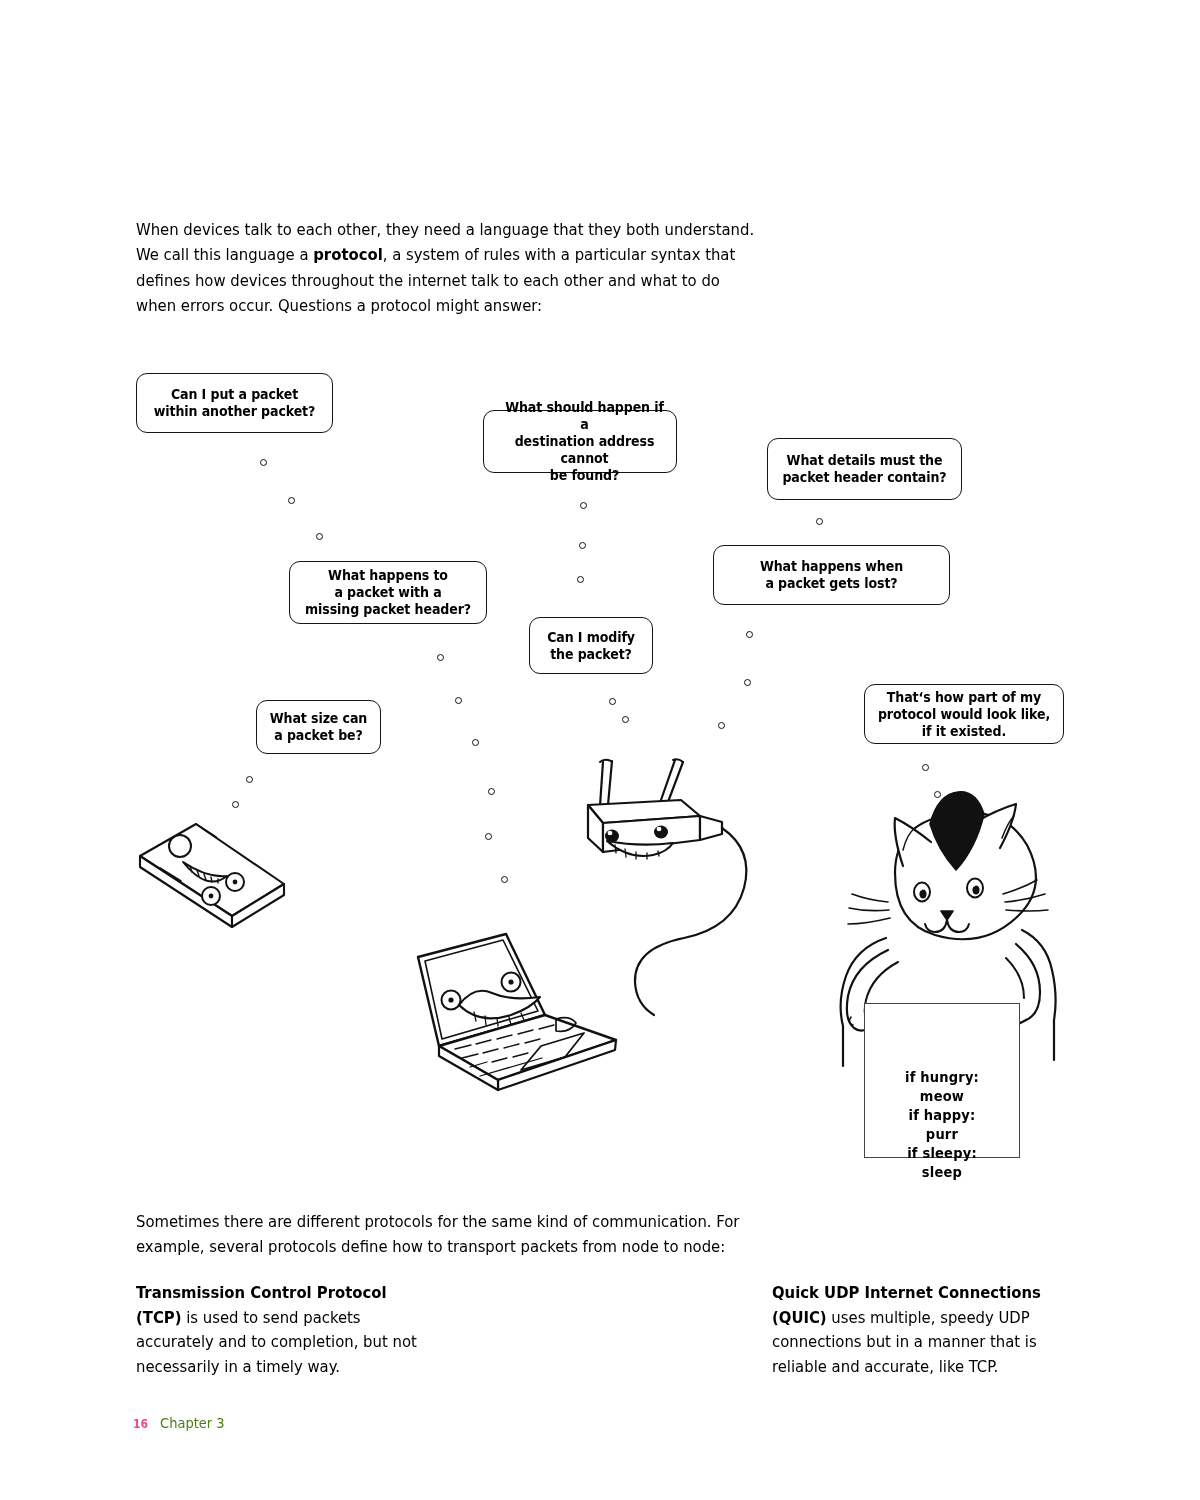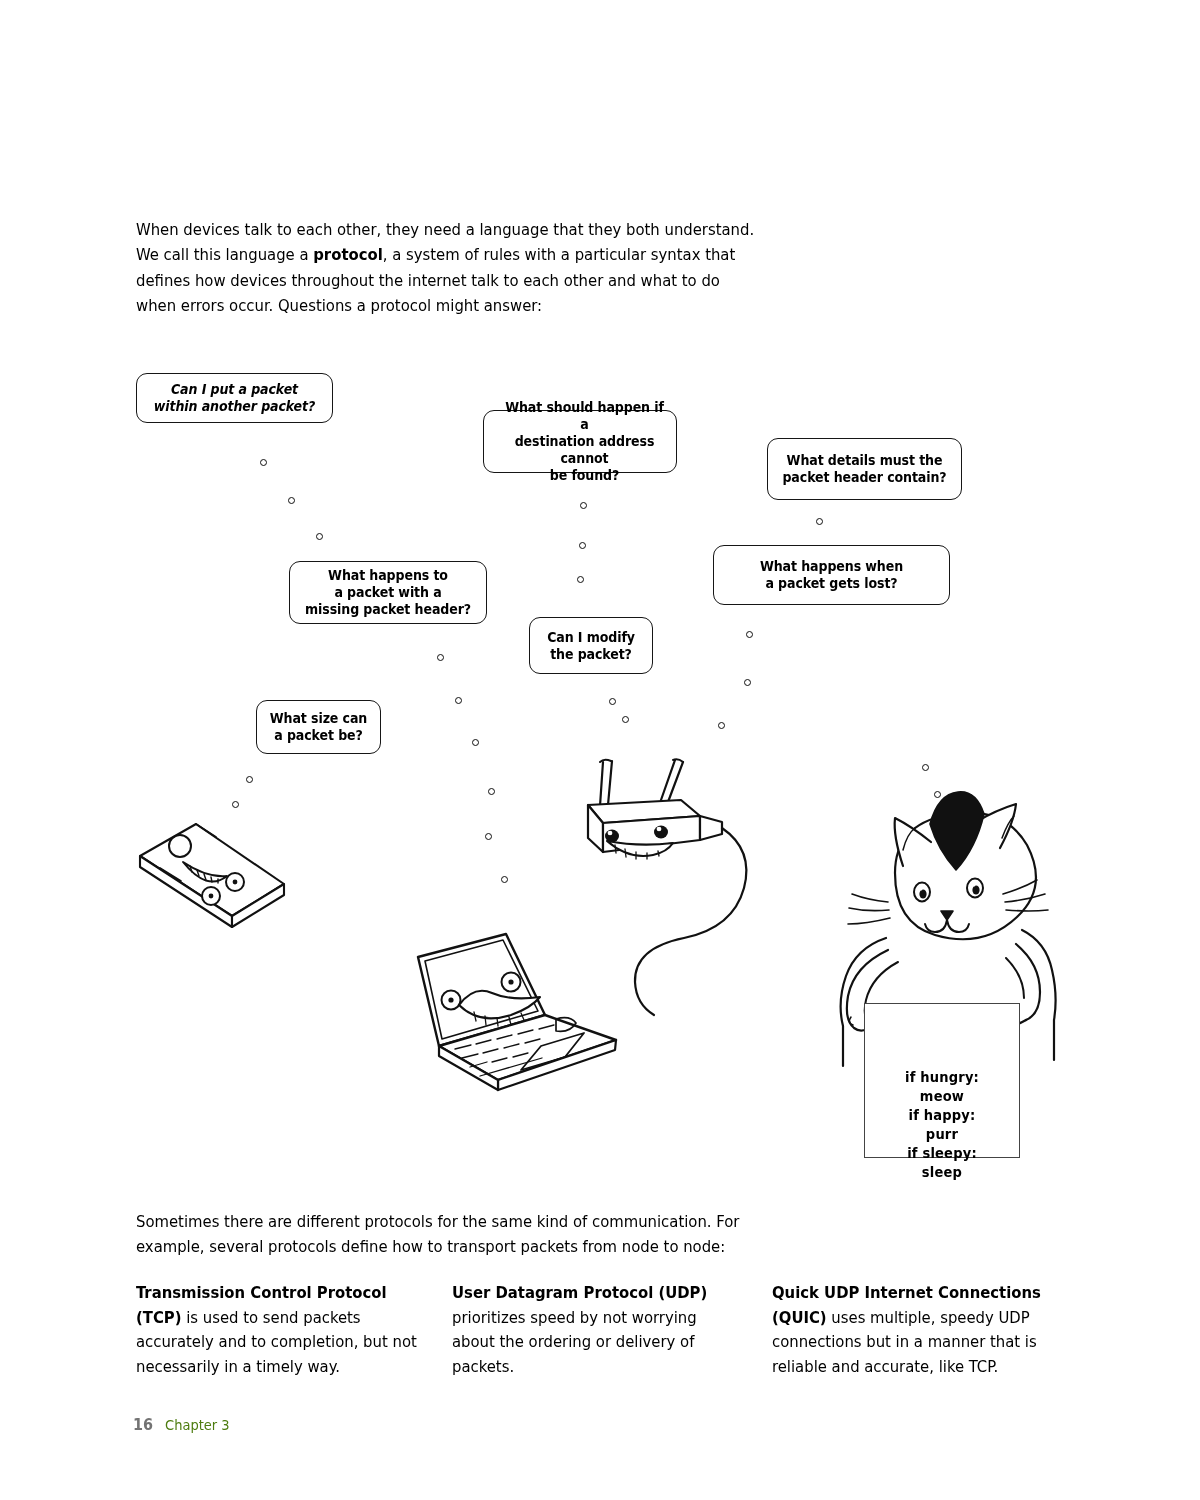--- a/index.html
+++ b/index.html
@@ -64,21 +64,21 @@
 
   #footer {
     position: absolute;
     left: 133px;
     top: 1415px;
     font-size: 15px;
     display: flex;
     align-items: baseline;
     gap: 12px;
   }
-  #footer .pg { font-weight: 700; color: #737373; font-size: 16px; }
+  #footer .pg { font-weight: 700; color: #ec4899; font-size: 12px; }
   #footer .ch { color: #4d7c0f; font-size: 14.5px; }
 
   
   #illustration {
     position: absolute;
     left: 0;
     top: 0;
     width: 1200px;
     height: 1500px;
     pointer-events: none;
@@ -96,21 +96,21 @@
     line-height: 17px;
     text-align: center;
     display: flex;
     align-items: center;
     justify-content: center;
     padding: 6px 12px;
     white-space: pre-line;
     letter-spacing: -0.1px;
   }
 
-  .bub-0 { left: 136px; top: 373px;  width: 197px; height: 50px; font-style: italic; }
+  .bub-0 { left: 136px; top: 373px;  width: 197px; height: 60px; }
   .bub-1 { left: 483px; top: 410px;  width: 194px; height: 63px; padding-left: 21px; }
   .bub-2 { left: 767px; top: 438px;  width: 195px; height: 62px; }
   .bub-3 { left: 289px; top: 561px;  width: 198px; height: 63px; }
   .bub-4 { left: 695px; top: 545px;  width: 237px; height: 60px; margin-left: 18px; }
   .bub-5 { left: 529px; top: 617px;  width: 124px; height: 57px; }
   .bub-6 { left: 256px; top: 700px;  width: 125px; height: 54px; }
   .bub-7 { left: 864px; top: 684px;  width: 200px; height: 60px; }
 
   
   .dot {
@@ -294,20 +294,23 @@
 packet header contain?</div>
   <div class="bubble bub-3">What happens to
 a packet with a
 missing packet header?</div>
   <div class="bubble bub-4">What happens when
 a packet gets lost?</div>
   <div class="bubble bub-5">Can I modify
 the packet?</div>
   <div class="bubble bub-6">What size can
 a packet be?</div>
+  <div class="bubble bub-7">That‘s how part of my
+protocol would look like,
+if it existed.</div>
 
   <div class="dot" style="left:260px; top:459px;"></div>
   <div class="dot" style="left:288px; top:497px;"></div>
   <div class="dot" style="left:316px; top:533px;"></div>
   <div class="dot" style="left:246px; top:776px;"></div>
   <div class="dot" style="left:232px; top:801px;"></div>
 
   <div class="dot" style="left:580px; top:502px;"></div>
   <div class="dot" style="left:579px; top:542px;"></div>
   <div class="dot" style="left:577px; top:576px;"></div>
@@ -327,21 +330,20 @@
   <div class="dot" style="left:746px; top:631px;"></div>
   <div class="dot" style="left:744px; top:679px;"></div>
   <div class="dot" style="left:718px; top:722px;"></div>
 
   <div class="dot" style="left:922px; top:764px;"></div>
   <div class="dot" style="left:934px; top:791px;"></div>
 
   <p id="mid-paragraph">Sometimes there are different protocols for the same kind of communication. For example, several protocols define how to transport packets from node to node:</p>
 
   <div class="protocol-col" id="protocol-col-0"><span class="pname">Transmission Control Protocol (TCP)</span><span> is used to send packets accurately and to completion, but not necessarily in a timely way.</span></div>
-  <div class="protocol-col" id="protocol-col-1"><span class="pname">User Datagram Protocol (UDP)</span><span> prioritizes speed by not worrying about the ordering or delivery of packets.</span></div>
   <div class="protocol-col" id="protocol-col-2"><span class="pname">Quick UDP Internet Connections (QUIC)</span><span> uses multiple, speedy UDP connections but in a manner that is reliable and accurate, like TCP.</span></div>
 
   <div id="footer">
     <span class="pg">16</span>
     <span class="ch">Chapter 3</span>
   </div>
 
 </div>
 
 </body></html>

